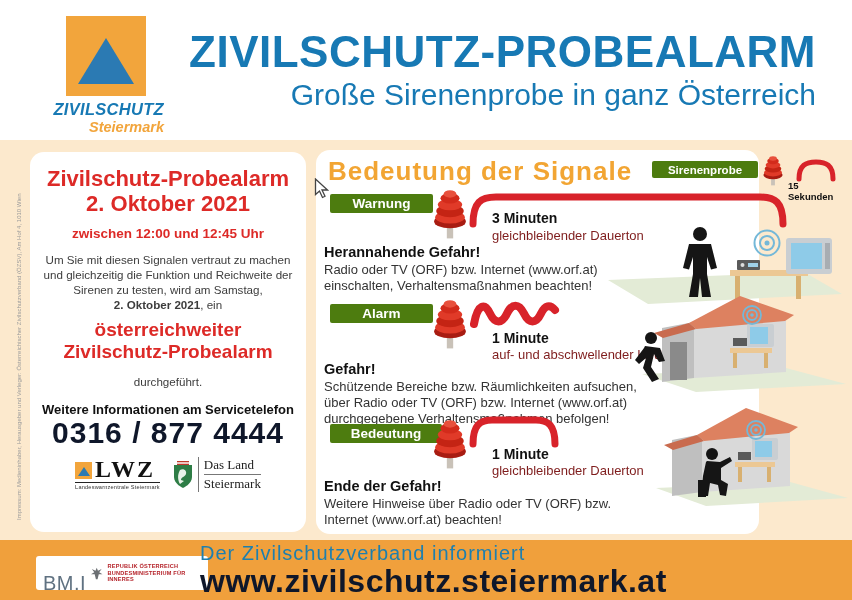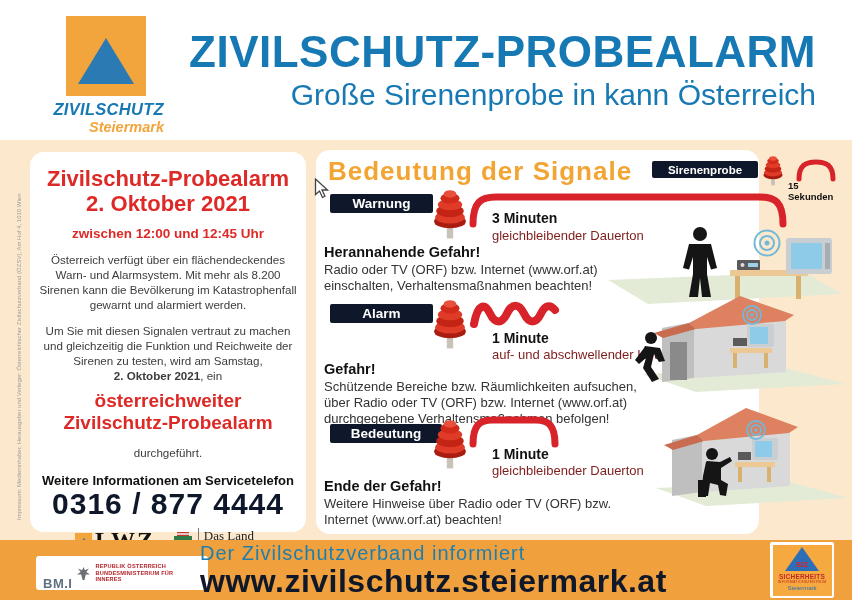--- a/index.html
+++ b/index.html
@@ -46,21 +46,21 @@
   .lwz-sub { font-size:5.6px; color:#333; margin-top:1px; letter-spacing:.2px; }
   .land { display:flex; align-items:center; gap:4px; }
   .land-texts { font-family:"Liberation Serif", serif; font-size:13px; color:#222; text-align:left; border-left:1px solid #777; padding-left:5px; }
   .land-l1 { border-bottom:1px solid #777; padding:0 3px 1px 0; }
   .land-l2 { padding-top:1px; }
 
   
   .right-panel { position:absolute; left:316px; top:10px; width:443px; height:384px; background:#fff; border-radius:14px; }
   .right-panel > * { position:absolute; }
   .rp-heading { left:12px; top:6px; color:#f2a533; font-weight:bold; font-size:26px; letter-spacing:1px; }
-  .badge { background:#0f172a; color:#fff; font-weight:bold; text-align:center; border-radius:2px; }
+  .badge { background:#4d7c0f; color:#fff; font-weight:bold; text-align:center; border-radius:2px; }
   .sig-badge { width:103px; font-size:13.5px; padding:2px 0; }
   .probe-badge { left:336px; top:11px; width:106px; font-size:11.5px; padding:2.5px 0; }
   .probe-siren { left:446px; top:4px; }
   .probe-arc { left:478px; top:8px; }
   .probe-dur { left:472px; top:30px; font-size:9.5px; font-weight:bold; color:#111; }
   .dur { font-weight:bold; font-size:14px; color:#111; }
   .tone { font-size:13px; color:#7f1d1d; }
   .sub-head { font-weight:bold; font-size:14.5px; color:#111; }
   .body-line { font-size:13px; color:#333; }
 
@@ -75,21 +75,21 @@
   .ill2 { left:318px; top:140px; }
 
   .badge3 { left:14px; top:274px; width:112px; } .siren3 { left:116px; top:266px; } .arc3 { left:152px; top:264px; }
   .dur3 { left:176px; top:296px; } .tone3 { left:176px; top:313px; }
   .sub3 { left:8px; top:328px; } .l3a { left:8px; top:346px; } .l3b { left:8px; top:362px; }
   .ill3 { left:334px; top:250px; }
 
   
   .footer { position:absolute; left:0; top:540px; width:852px; height:60px; background:#f0a03c; }
   .bmi-box { position:absolute; left:36px; top:16px; width:172px; height:34px; background:#fff; border-radius:3px; display:flex; align-items:center; gap:5px; padding:0 7px; }
-  .bmi-abbr { color:#5f7181; font-weight:bold; font-size:13px; letter-spacing:.5px;margin-top:20px; }
+  .bmi-abbr { color:#5f7181; font-weight:normal; font-size:20px; letter-spacing:.5px;margin-top:20px; }
   .bmi-lines { line-height:1.25; }
   .bmi-l1, .bmi-l2 { color:#b5232a; font-weight:bold; font-size:5.6px; letter-spacing:.2px; }
   .f-center { position:absolute; left:200px; top:2px; width:560px; }
   .f-line1 { color:#1e7fae; font-size:20px; letter-spacing:1px; }
   .f-url { color:#0f172a; font-weight:bold; font-size:32px; letter-spacing:.5px; line-height:1.05; }
   .siz-badge { position:absolute; right:18px; top:2px; width:64px; height:56px; background:#fff; padding:2.5px; border-radius:2px; }
   .siz-inner { width:100%; height:100%; background:#f5a93f; display:flex; flex-direction:column; align-items:center; padding-top:2px; }
   .siz-tri-wrap { position:relative; width:34px; height:24px; }
   .siz-tri { width:0; height:0; border-left:17px solid transparent; border-right:17px solid transparent; border-bottom:24px solid #2d6fb7; }
   .siz-abbr { position:absolute; left:0; right:0; bottom:2px; text-align:center; color:#d8232a; font-weight:bold; font-size:8px; }
@@ -105,39 +105,38 @@
   <div class="header">
     <div class="logo">
       <div class="logo-square">
           <div class="logo-tri"></div>
         </div>
       <div class="logo-title">ZIVILSCHUTZ</div>
       <div class="logo-sub">Steiermark</div>
     </div>
     <div class="titles">
       <div class="main-title">ZIVILSCHUTZ-PROBEALARM</div>
-      <div class="sub-title">Große Sirenenprobe in kann Österreich</div>
+      <div class="sub-title">Große Sirenenprobe in ganz Österreich</div>
     </div>
   </div>
 
   <div class="body">
 
     <div class="imprint">Impressum: Medieninhaber, Herausgeber und Verleger: Österreichischer Zivilschutzverband (ÖZSV), Am Hof 4, 1010 Wien</div>
 
     <svg class="cursor" width="15" height="21" viewBox="0 0 15 21">
       <path d="M1.5,1 L1.5,16.5 L5.5,13 L8.5,19.5 L11,18.3 L8,12 L13.5,12 Z" fill="#fff" stroke="#444" stroke-width="1.3"></path>
     </svg>
 
     <div class="left-panel">
       <div class="lp-title">
         <div>Zivilschutz-Probealarm</div>
         <div>2. Oktober 2021</div>
       </div>
       <div class="lp-time">zwischen 12:00 und 12:45 Uhr</div>
-      <div class="lp-para">Österreich verfügt über ein flächendeckendes Warn- und Alarmsystem. Mit mehr als 8.200 Sirenen kann die Bevölkerung im Katastrophenfall gewarnt und alarmiert werden.</div>
       <div class="lp-para">
         <span>Um Sie mit diesen Signalen vertraut zu machen und gleichzeitig die Funktion und Reichweite der Sirenen zu testen, wird am Samstag,</span>
         <br>
         <span class="lp-date-b">2. Oktober 2021</span><span>, ein</span>
       </div>
       <div class="lp-highlight">
         <div>österreichweiter</div>
         <div>Zivilschutz-Probealarm</div>
       </div>
       <div class="lp-done">durchgeführt.</div>
@@ -309,26 +308,15 @@
       </svg>
       <span class="bmi-lines">
         <div class="bmi-l1">REPUBLIK ÖSTERREICH</div>
         <div class="bmi-l2">BUNDESMINISTERIUM FÜR INNERES</div>
       </span>
     </div>
     <div class="f-center">
       <div class="f-line1">Der Zivilschutzverband informiert</div>
       <div class="f-url">www.zivilschutz.steiermark.at</div>
     </div>
-    <div class="siz-badge">
-      <div class="siz-inner">
-        <div class="siz-tri-wrap">
-          <div class="siz-tri"></div>
-          <div class="siz-abbr">SIZ</div>
-        </div>
-        <div class="siz-l1">SICHERHEITS</div>
-        <div class="siz-l2">INFORMATIONSZENTRUM</div>
-        <div class="siz-l3">Steiermark</div>
-      </div>
-    </div>
   </div>
 
 </div>
 
 </body></html>

